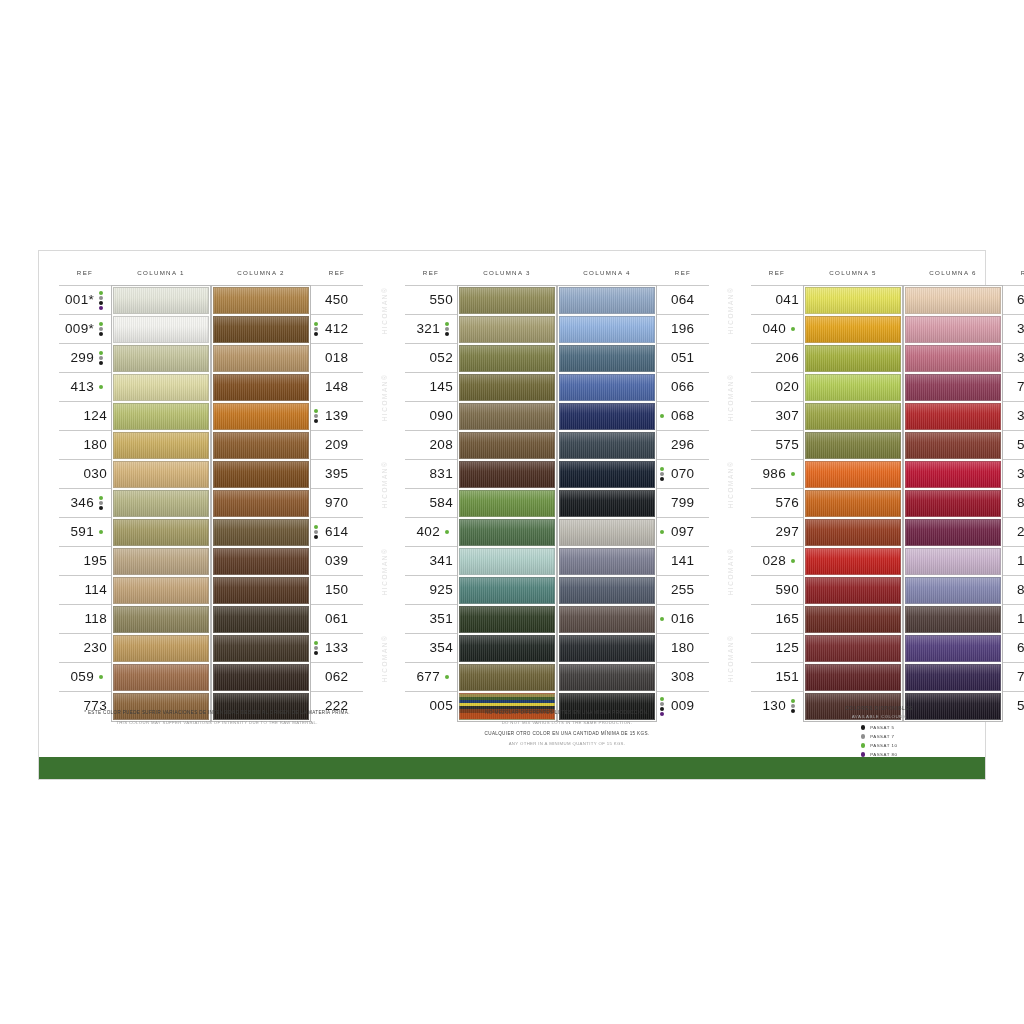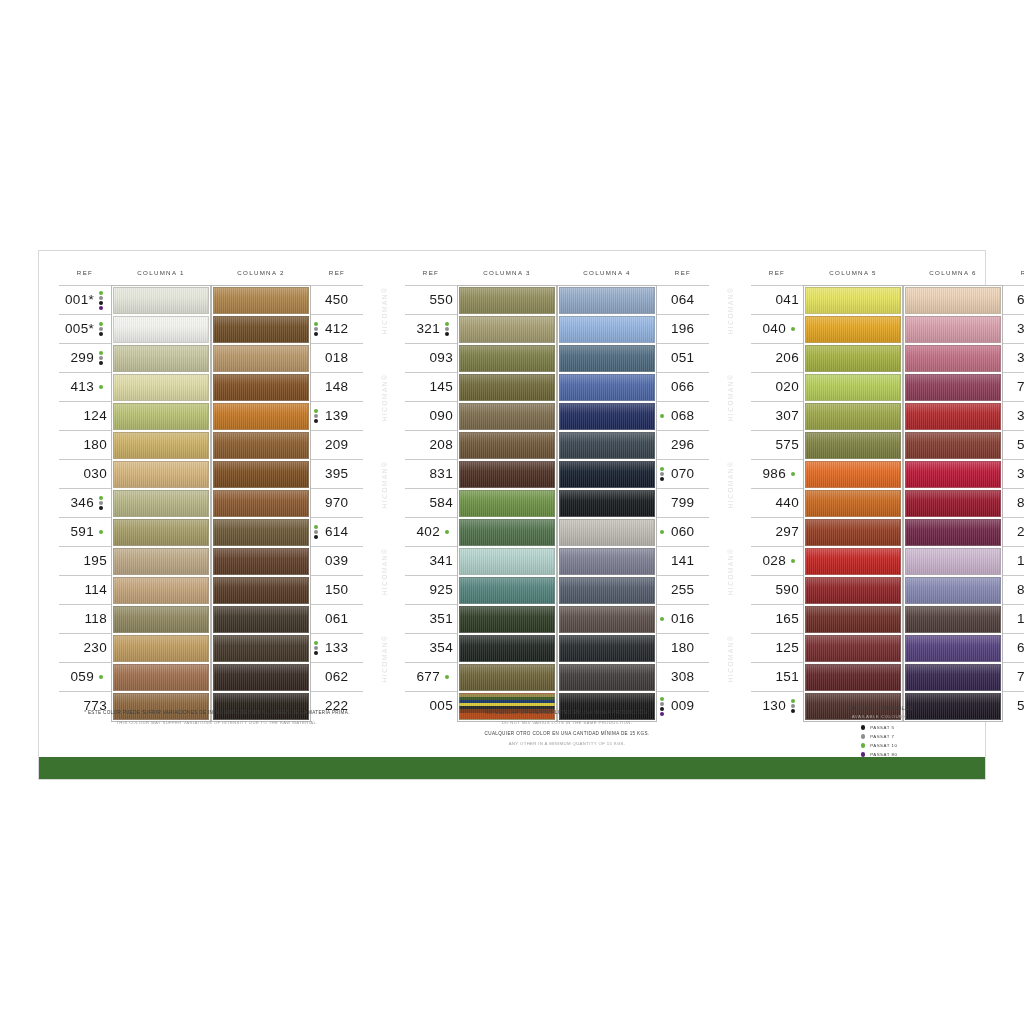--- a/index.html
+++ b/index.html
@@ -210,21 +210,21 @@
               <div class="ref-cell">
                 <span class="ref-num">001*</span>
                 <div class="dots">
                   <span class="dot" style="background: rgb(98, 178, 60);"></span>
                   <span class="dot" style="background: rgb(142, 142, 142);"></span>
                   <span class="dot" style="background: rgb(26, 26, 26);"></span>
                   <span class="dot" style="background: rgb(92, 31, 122);"></span>
                 </div>
               </div>
               <div class="ref-cell">
-                <span class="ref-num">005*</span>
+                <span class="ref-num">009*</span>
                 <div class="dots">
                   <span class="dot" style="background: rgb(98, 178, 60);"></span>
                   <span class="dot" style="background: rgb(142, 142, 142);"></span>
                   <span class="dot" style="background: rgb(26, 26, 26);"></span>
                 </div>
               </div>
               <div class="ref-cell">
                 <span class="ref-num">299</span>
                 <div class="dots">
                   <span class="dot" style="background: rgb(98, 178, 60);"></span>
@@ -409,21 +409,21 @@
               </div>
               <div class="ref-cell">
                 <span class="ref-num">321</span>
                 <div class="dots">
                   <span class="dot" style="background: rgb(98, 178, 60);"></span>
                   <span class="dot" style="background: rgb(142, 142, 142);"></span>
                   <span class="dot" style="background: rgb(26, 26, 26);"></span>
                 </div>
               </div>
               <div class="ref-cell">
-                <span class="ref-num">093</span>
+                <span class="ref-num">052</span>
               </div>
               <div class="ref-cell">
                 <span class="ref-num">145</span>
               </div>
               <div class="ref-cell">
                 <span class="ref-num">090</span>
               </div>
               <div class="ref-cell">
                 <span class="ref-num">208</span>
               </div>
@@ -534,21 +534,21 @@
                 </div>
                 <span class="ref-num">070</span>
               </div>
               <div class="ref-cell">
                 <span class="ref-num">799</span>
               </div>
               <div class="ref-cell">
                 <div class="dots">
                   <span class="dot" style="background: rgb(98, 178, 60);"></span>
                 </div>
-                <span class="ref-num">060</span>
+                <span class="ref-num">097</span>
               </div>
               <div class="ref-cell">
                 <span class="ref-num">141</span>
               </div>
               <div class="ref-cell">
                 <span class="ref-num">255</span>
               </div>
               <div class="ref-cell">
                 <div class="dots">
                   <span class="dot" style="background: rgb(98, 178, 60);"></span>
@@ -603,21 +603,21 @@
               <div class="ref-cell">
                 <span class="ref-num">575</span>
               </div>
               <div class="ref-cell">
                 <span class="ref-num">986</span>
                 <div class="dots">
                   <span class="dot" style="background: rgb(98, 178, 60);"></span>
                 </div>
               </div>
               <div class="ref-cell">
-                <span class="ref-num">440</span>
+                <span class="ref-num">576</span>
               </div>
               <div class="ref-cell">
                 <span class="ref-num">297</span>
               </div>
               <div class="ref-cell">
                 <span class="ref-num">028</span>
                 <div class="dots">
                   <span class="dot" style="background: rgb(98, 178, 60);"></span>
                 </div>
               </div>

